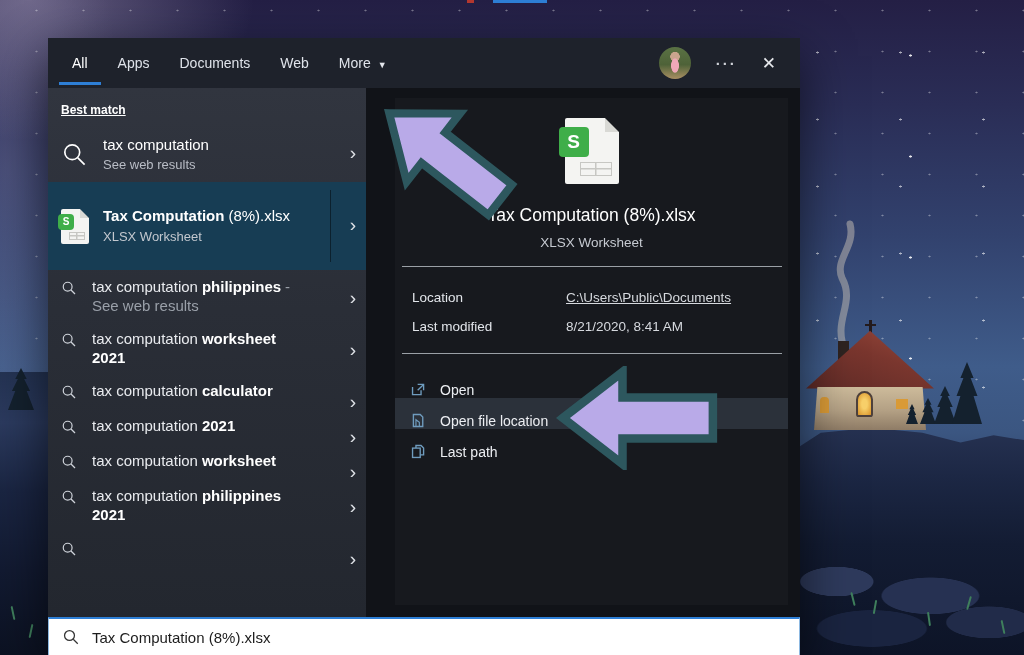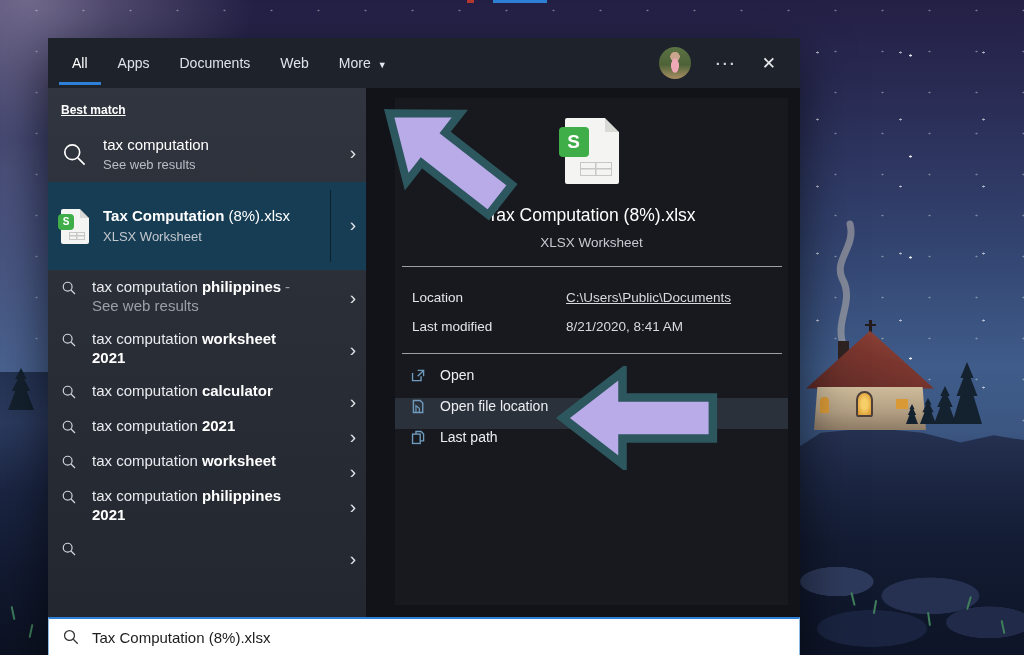--- a/index.html
+++ b/index.html
@@ -108,21 +108,21 @@
   .preview-title { font-size:17.5px; color:#fff; margin-top:21px; }
   .preview-sub { font-size:13.5px; color:#c6cad1; margin-top:9px; }
   .sep { height:1px; background:#9aa0a6; margin:0 6px 0 7px; }
   .sep1 { margin-top:16px; }
   .details { padding:16px 0 12px 0; }
   .drow { display:flex; padding:7px 0 7px 17px; font-size:13.5px; }
   .dlabel { width:106px; color:#e2e5ea; }
   .dvalue { color:#d6d9de;margin-left:48px; }
   .dvalue.link { text-decoration:underline; cursor:pointer; }
   .actions { padding-top:13px; }
-  .arow { display:flex; align-items:flex-start; height:31px; padding-left:15px; gap:13px;
+  .arow { display:flex; align-items:flex-end; height:31px; padding-left:15px; gap:13px;
           font-size:14px; color:#eceef2; cursor:pointer; }
   .arow.highlight { background:#2b313a; }
   .aicon { width:17px; height:17px; flex:0 0 auto; }
 
   
   .searchbar { height:38px; background:#fff; display:flex; align-items:center; padding-left:13px;
     border-top:2px solid #2e7fd6; border-left:1px solid #8db9e2; border-right:1px solid #8db9e2; }
   .searchbar input { flex:1; border:none; outline:none; background:transparent;
     font-family:"Liberation Sans", sans-serif; font-size:15px; color:#1c1c1c; margin-left:12px; }
 

